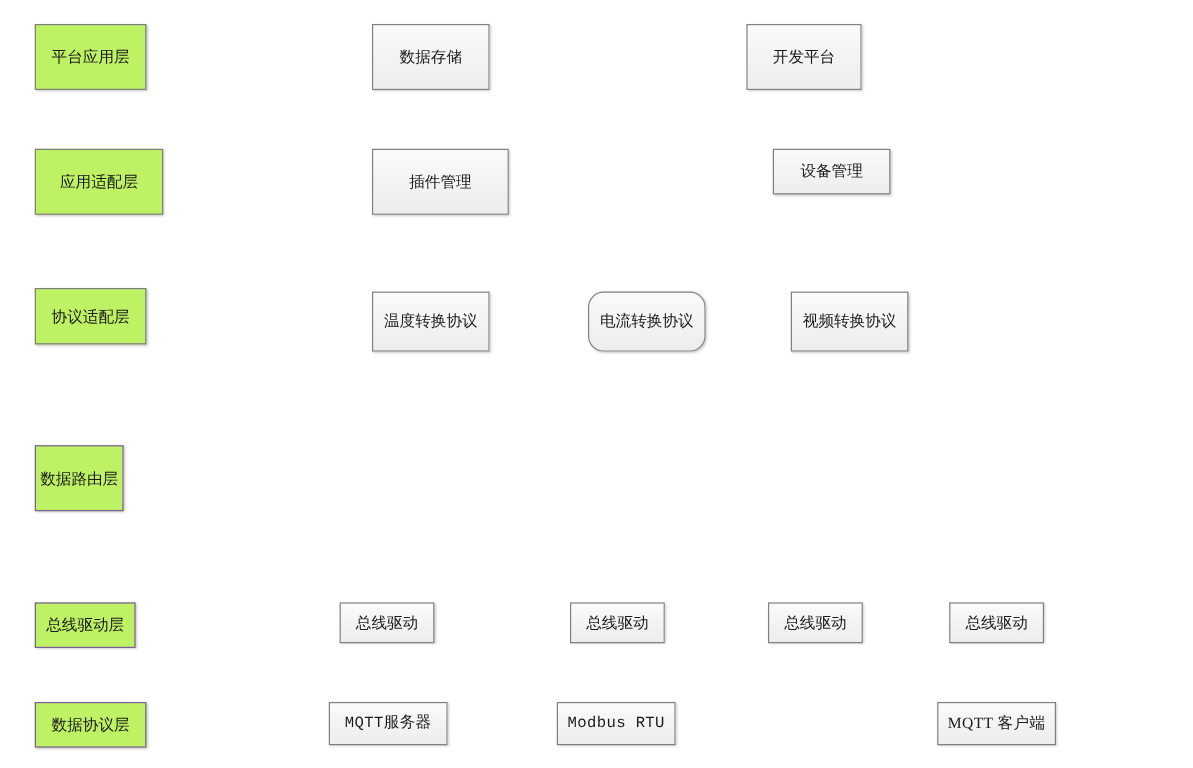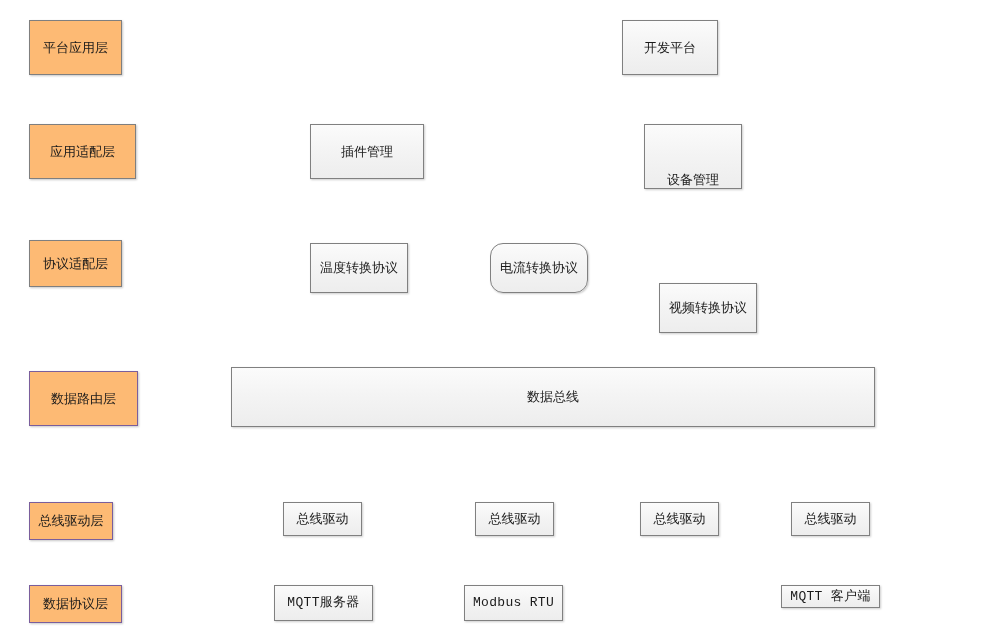--- a/index.html
+++ b/index.html
@@ -23,21 +23,21 @@
     box-sizing: border-box;
     display: flex;
     align-items: center;
     justify-content: center;
     text-align: center;
     color: #1a1a1a;
     line-height: 1.2;
   }
   
   .layer-label {
-    background: #fdba74;
+    background: #bef264;
     border: 1px solid #7f7f7f;
     font-size: 13px;
     box-shadow: 1px 1px 2px rgba(0,0,0,0.22);
   }
   .layer-label.violet {
     border: 1px solid #7a5e9c;
   }
   
   .box {
     background: linear-gradient(to bottom, #fbfbfb 0%, #f4f4f4 45%, #ededed 100%);
@@ -54,49 +54,49 @@
     letter-spacing: 0.3px;
   }
 </style>
 </head>
 <body>
 
 <div id="diagram">
     <div class="node layer-label" style="left: 29px; top: 20px; width: 93px; height: 55px;">
       <span>平台应用层</span>
     </div>
+    <div class="node box" style="left: 310px; top: 20px; width: 98px; height: 55px;">
+      <span>数据存储</span>
+    </div>
     <div class="node box" style="left: 622px; top: 20px; width: 96px; height: 55px;">
       <span>开发平台</span>
     </div>
     <div class="node layer-label" style="left: 29px; top: 124px; width: 107px; height: 55px;">
       <span>应用适配层</span>
     </div>
     <div class="node box" style="left: 310px; top: 124px; width: 114px; height: 55px; text-align: center;">
       <span>插件管理</span>
     </div>
-    <div class="node box" style="left: 644px; top: 124px; width: 98px; height: 65px; align-items: flex-end;">
+    <div class="node box" style="left: 644px; top: 124px; width: 98px; height: 38px;">
       <span>设备管理</span>
     </div>
     <div class="node layer-label" style="left: 29px; top: 240px; width: 93px; height: 47px;">
       <span>协议适配层</span>
     </div>
     <div class="node box" style="left: 310px; top: 243px; width: 98px; height: 50px;">
       <span>温度转换协议</span>
     </div>
     <div class="node box" style="left: 490px; top: 243px; width: 98px; height: 50px; border-radius: 13px;">
       <span>电流转换协议</span>
     </div>
-    <div class="node box" style="left: 659px; top: 243px; width: 98px; height: 50px; margin-top: 40px;">
+    <div class="node box" style="left: 659px; top: 243px; width: 98px; height: 50px;">
       <span>视频转换协议</span>
     </div>
-    <div class="node layer-label violet" style="left: 29px; top: 371px; width: 109px; height: 55px;">
+    <div class="node layer-label violet" style="left: 29px; top: 371px; width: 74px; height: 55px;">
       <span>数据路由层</span>
-    </div>
-    <div class="node box wide" style="left: 231px; top: 367px; width: 644px; height: 60px;">
-      <span>数据总线</span>
     </div>
     <div class="node layer-label violet" style="left: 29px; top: 502px; width: 84px; height: 38px;">
       <span>总线驱动层</span>
     </div>
     <div class="node box" style="left: 283px; top: 502px; width: 79px; height: 34px;">
       <span>总线驱动</span>
     </div>
     <div class="node box" style="left: 475px; top: 502px; width: 79px; height: 34px;">
       <span>总线驱动</span>
     </div>
@@ -108,16 +108,16 @@
     </div>
     <div class="node layer-label violet" style="left: 29px; top: 585px; width: 93px; height: 38px;">
       <span>数据协议层</span>
     </div>
     <div class="node box mono" style="left: 274px; top: 585px; width: 99px; height: 36px;">
       <span>MQTT服务器</span>
     </div>
     <div class="node box mono" style="left: 464px; top: 585px; width: 99px; height: 36px;">
       <span>Modbus RTU</span>
     </div>
-    <div class="node box mono" style="left: 781px; top: 585px; width: 99px; height: 23px;">
+    <div class="node box mono" style="left: 781px; top: 585px; width: 99px; height: 36px; font-family: Liberation Serif, serif;">
       <span>MQTT 客户端</span>
     </div>
   </div>
 
 </body></html>

